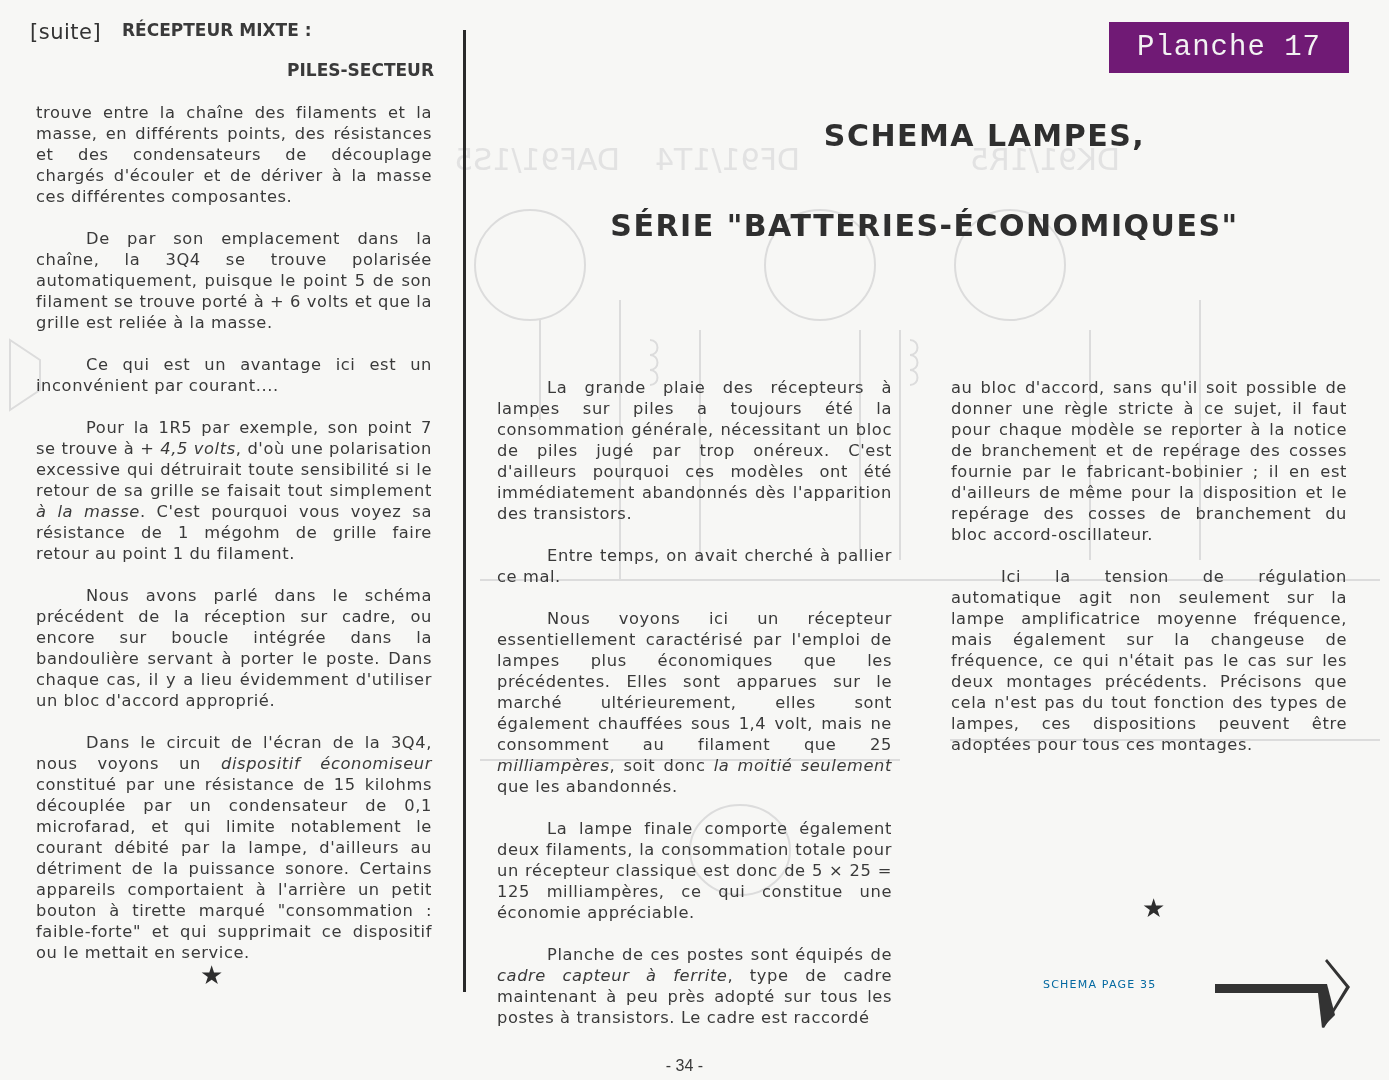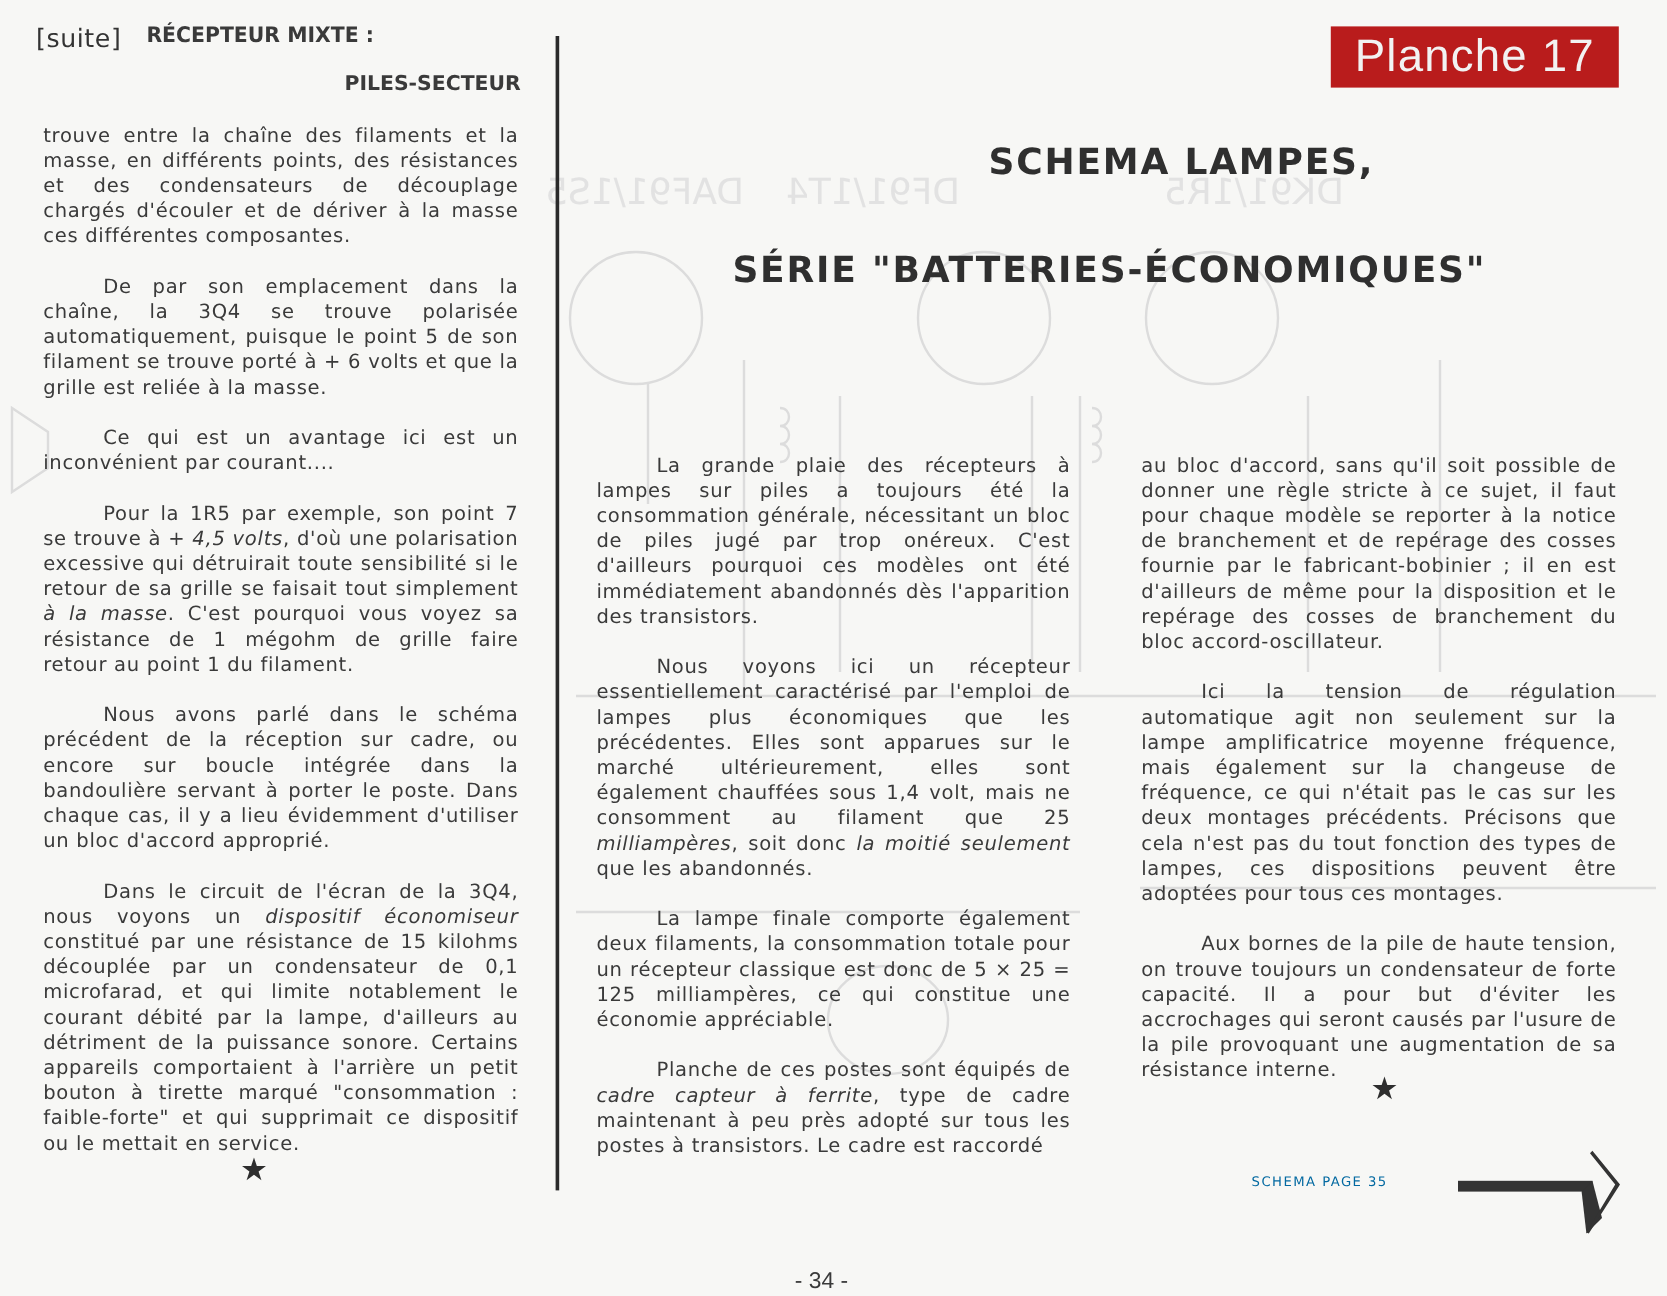--- a/index.html
+++ b/index.html
@@ -23,35 +23,35 @@
   .col p { margin: 0 0 21px 0; text-indent: 0; }
   .col p.ind { text-indent: 50px; }
   .col em { font-style: italic; }
   .left-col { left: 36px; top: 102px; width: 396px; }
   .mid-col { left: 497px; top: 377px; width: 395px; }
   .right-col { left: 951px; top: 377px; width: 396px; }
   .col p.last { margin-bottom: 0; }
 
   .planche {
     left: 1109px; top: 22px; width: 240px; height: 51px;
-    background: #b91c1c; color: #f2f2f2;
-    font-family: Liberation Sans, sans-serif; font-size: 38px;
+    background: #701a75; color: #f2f2f2;
+    font-family: Liberation Mono, monospace; font-size: 29px;
     display: flex; align-items: center; justify-content: center; letter-spacing: 1px;
   }
   .title1 { left: 470px; width: 919px; text-align: center; top: 118px; font-size: 30px; font-weight: bold; color: #2f2f2f; letter-spacing: 1.5px; padding-left: 110px; box-sizing: border-box;}
   .title2 { left: 470px; width: 919px; text-align: center; top: 208px; font-size: 30px; font-weight: bold; color: #2f2f2f; letter-spacing: 1.5px; padding-right: 10px; box-sizing: border-box; }
 
   .star { font-size: 26px; color: #2e2e2e; }
   .star-left { left: 200px; top: 960px; }
   .star-right { left: 1142px; top: 893px; }
 
   .schema-label { left: 1043px; top: 978px; font-size: 11px; letter-spacing: 1.2px; color: #0369a1; }
   .schema-arrow { left: 1210px; top: 955px; width: 145px; height: 75px; }
 
-  .page-num { left: 0; width: 1359px; text-align: center; top: 1057px; font-size: 19px; color: #3a3a3a; font-family: "Liberation Sans", sans-serif; padding-left: 10px; box-sizing: border-box; }
+  .page-num { left: 0; width: 1359px; text-align: center; top: 1057px; font-size: 16px; color: #3a3a3a; font-family: "Liberation Sans", sans-serif; padding-left: 10px; box-sizing: border-box; }
 </style>
 </head>
 <body>
 
 <svg class="bg-schematic" viewBox="0 0 1389 1080" fill="none" stroke="#dcdcdc" stroke-width="2">
   <text x="1010" y="170" font-size="30" fill="#e2e2e2" stroke="none" font-family="DejaVu Sans, sans-serif" transform="scale(-1,1) translate(-2130,0)">DK91/1R5</text>
   <text x="700" y="170" font-size="30" fill="#e2e2e2" stroke="none" font-family="DejaVu Sans, sans-serif" transform="scale(-1,1) translate(-1500,0)">DF91/1T4</text>
   <text x="500" y="170" font-size="30" fill="#e2e2e2" stroke="none" font-family="DejaVu Sans, sans-serif" transform="scale(-1,1) translate(-1120,0)">DAF91/1S5</text>
   <ellipse cx="530" cy="265" rx="55" ry="55"></ellipse>
   <ellipse cx="820" cy="265" rx="55" ry="55"></ellipse>
@@ -80,29 +80,29 @@
   <p class="ind"><span>De par son emplacement dans la chaîne, la 3Q4 se trouve polarisée automatiquement, puisque le point 5 de son filament se trouve porté à + 6 volts et que la grille est reliée à la masse.</span></p>
   <p class="ind"><span>Ce qui est un avantage ici est un inconvénient par courant....</span></p>
   <p class="ind"><span>Pour la 1R5 par exemple, son point 7 se trouve à </span><em>+ 4,5 volts</em><span>, d'où une polarisation excessive qui détruirait toute sensibilité si le retour de sa grille se faisait tout simplement </span><em>à la masse</em><span>. C'est pourquoi vous voyez sa résistance de 1 mégohm de grille faire retour au point 1 du filament.</span></p>
   <p class="ind"><span>Nous avons parlé dans le schéma précédent de la réception sur cadre, ou encore sur boucle intégrée dans la bandoulière servant à porter le poste. Dans chaque cas, il y a lieu évidemment d'utiliser un bloc d'accord approprié.</span></p>
   <p class="ind last"><span>Dans le circuit de l'écran de la 3Q4, nous voyons un </span><em>dispositif économiseur</em><span> constitué par une résistance de 15 kilohms découplée par un condensateur de 0,1 microfarad, et qui limite notablement le courant débité par la lampe, d'ailleurs au détriment de la puissance sonore. Certains appareils comportaient à l'arrière un petit bouton à tirette marqué "consommation : faible-forte" et qui supprimait ce dispositif ou le mettait en service.</span></p>
 </div>
 <div class="abs star star-left">★</div>
 
 <div class="col mid-col">
   <p class="ind"><span>La grande plaie des récepteurs à lampes sur piles a toujours été la consommation générale, nécessitant un bloc de piles jugé par trop onéreux. C'est d'ailleurs pourquoi ces modèles ont été immédiatement abandonnés dès l'apparition des transistors.</span></p>
+  <p class="ind"><span>Entre temps, on avait cherché à pallier ce mal.</span></p>
   <p class="ind"><span>Nous voyons ici un récepteur essentiellement caractérisé par l'emploi de lampes plus économiques que les précédentes. Elles sont apparues sur le marché ultérieurement, elles sont également chauffées sous 1,4 volt, mais ne consomment au filament que 25 </span><em>milliampères</em><span>, soit donc </span><em>la moitié seulement</em><span> que les abandonnés.</span></p>
   <p class="ind"><span>La lampe finale comporte également deux filaments, la consommation totale pour un récepteur classique est donc de 5 × 25 = 125 milliampères, ce qui constitue une économie appréciable.</span></p>
   <p class="ind last"><span>Planche de ces postes sont équipés de </span><em>cadre capteur à ferrite</em><span>, type de cadre maintenant à peu près adopté sur tous les postes à transistors. Le cadre est raccordé</span></p>
 </div>
 
 <div class="col right-col">
   <p><span>au bloc d'accord, sans qu'il soit possible de donner une règle stricte à ce sujet, il faut pour chaque modèle se reporter à la notice de branchement et de repérage des cosses fournie par le fabricant-bobinier ; il en est d'ailleurs de même pour la disposition et le repérage des cosses de branchement du bloc accord-oscillateur.</span></p>
   <p class="ind"><span>Ici la tension de régulation automatique agit non seulement sur la lampe amplificatrice moyenne fréquence, mais également sur la changeuse de fréquence, ce qui n'était pas le cas sur les deux montages précédents. Précisons que cela n'est pas du tout fonction des types de lampes, ces dispositions peuvent être adoptées pour tous ces montages.</span></p>
-  <p class="ind last"><span>Aux bornes de la pile de haute tension, on trouve toujours un condensateur de forte capacité. Il a pour but d'éviter les accrochages qui seront causés par l'usure de la pile provoquant une augmentation de sa résistance interne.</span></p>
 </div>
 <div class="abs star star-right">★</div>
 
 <div class="abs schema-label">SCHEMA PAGE 35</div>
 <svg class="abs schema-arrow" viewBox="0 0 145 75">
   <rect x="5" y="29" width="112" height="9" fill="#333"></rect>
   <path d="M108 38 L117 29 L125 60 L112 73 Z" fill="#333"></path>
   <path d="M117 4 L140 32 L114 73 L112 72 L136 32 L115 6 Z" fill="#333"></path>
 </svg>
 

